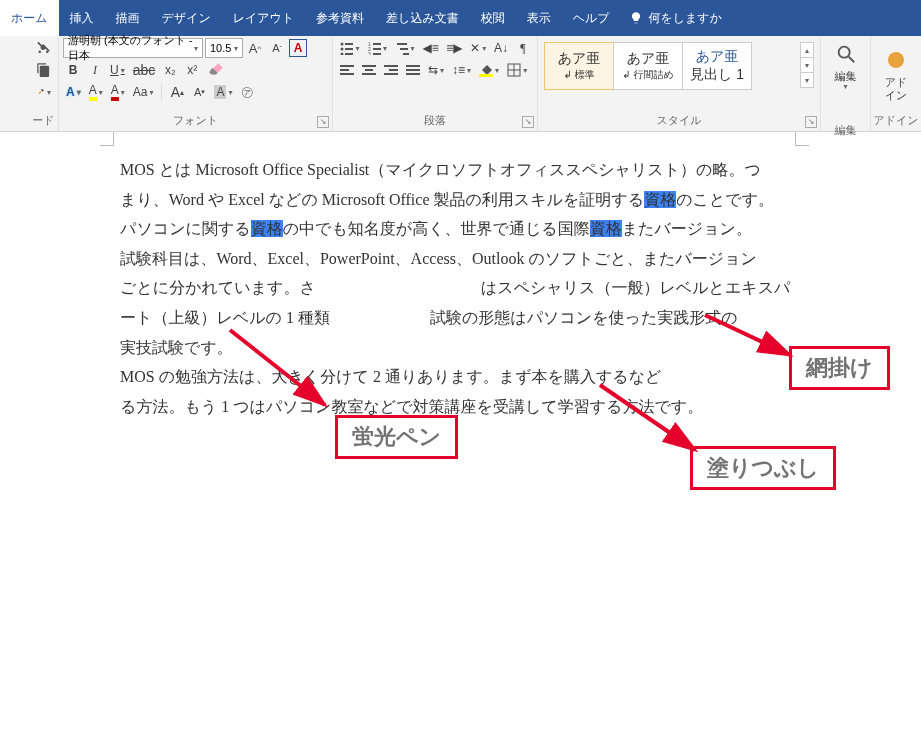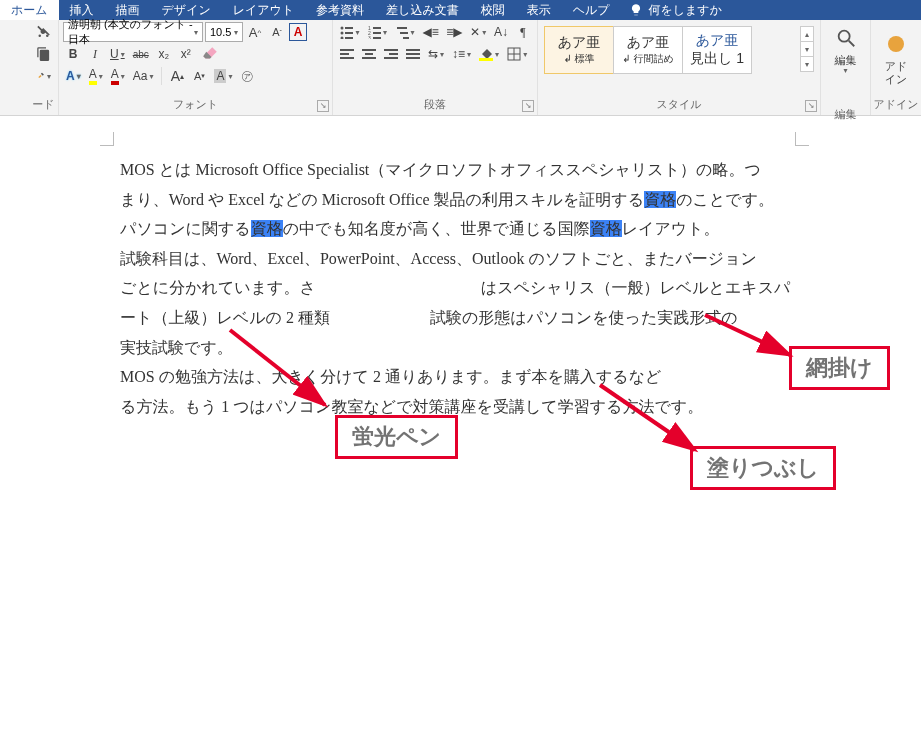--- a/index.html
+++ b/index.html
@@ -1,19 +1,19 @@
 <!DOCTYPE html>
 <html><head>
 <meta charset="utf-8">
 <style>
 * { box-sizing: border-box; margin: 0; padding: 0; }
 body { font-family: "Yu Gothic UI", "Meiryo", sans-serif; font-size: 12px; background: #fff; width: 921px; height: 745px; overflow: hidden; position: relative; }
 
 
-.tabbar { background: #2b579a; height: 20px; display: flex; align-items: stretch; color: #fff; font-size: 12px; }
+.tabbar { background: #2b579a; height: 36px; display: flex; align-items: stretch; color: #fff; font-size: 12px; }
 .tab { padding: 0 11px; display: flex; align-items: center; cursor: pointer; white-space: nowrap; }
 .tab.active { background: #fff; color: #2b579a; }
 .tell-me { display: flex; align-items: center; gap: 6px; margin-left: 8px; color: #fff; }
 .bulb { width: 14px; height: 14px; }
 
 
 .ribbon { background: #f3f3f3; border-bottom: 1px solid #d4d4d4; height: 96px; display: flex; }
 .group { border-right: 1px solid #e1e1e1; display: flex; flex-direction: column; }
 .group-body { flex: 1; display: flex; flex-direction: column; padding: 2px 4px; gap: 2px; }
 .group-label { text-align: center; font-size: 11px; color: #666; padding: 2px 0 3px; position: relative; }
@@ -109,21 +109,21 @@
             <span style="margin-left:auto;font-size:8px;color:#666;">▾</span>
           </div>
         <div class="btn" style="font-size:13px;">A<span style="font-size:8px;">^</span></div>
         <div class="btn" style="font-size:11px;">A<span style="font-size:7px;">ˇ</span></div>
         <div class="box-a">A</div>
       </div>
       <div class="row">
         <div class="btn" style="font-weight:bold;">B</div>
         <div class="btn" style="font-style:italic;font-family:serif;">I</div>
         <div class="btn dd" style="text-decoration:underline;">U</div>
-        <div class="btn" style="text-decoration:line-through;font-size:10px;">abc</div>
+        <div class="btn" style="text-decoration:line-through;font-size:14px;">abc</div>
         <div class="btn">x₂</div>
         <div class="btn">x²</div>
         <div class="btn">
           <svg class="eraser-icon" viewBox="0 0 24 24">
               <path fill="#f4a6c0" d="M15 3l6 6-9 9H6l-3-3 12-12z"></path>
               <path fill="#888" d="M3 15l3 3h6l2-2-7-7-4 6z"></path>
             </svg>
         </div>
       </div>
       <div class="row">
@@ -287,24 +287,24 @@
     <div class="group-label">アドイン</div>
   </div>
 </div>
 
 <div class="corner-tl"></div>
 <div class="corner-tr"></div>
 
 <div class="doc">
   <span>MOS とは Microsoft Office Specialist（マイクロソフトオフィススペシャリスト）の略。つ</span><br>
   <span>まり、Word や Excel などの Microsoft Office 製品の利用スキルを証明する</span><span class="hl-gray">資格</span><span>のことです。</span><br>
-  <span>パソコンに関する</span><span class="hl-gray">資格</span><span>の中でも知名度が高く、世界で通じる国際</span><span class="hl-gray">資格</span><span>レイアウト。</span><br>
+  <span>パソコンに関する</span><span class="hl-gray">資格</span><span>の中でも知名度が高く、世界で通じる国際</span><span class="hl-gray">資格</span><span>またバージョン。</span><br>
   <span>試験科目は、Word、Excel、PowerPoint、Access、Outlook のソフトごと、またバージョン</span><br>
   <span>ごとに分かれています。さ</span><span style="display:inline-block;width:165px;"></span><span>はスペシャリス（一般）レベルとエキスパ</span><br>
-  <span>ート（上級）レベルの 2 種類</span><span style="display:inline-block;width:100px;"></span><span>試験の形態はパソコンを使った実践形式の</span><br>
+  <span>ート（上級）レベルの 1 種類</span><span style="display:inline-block;width:100px;"></span><span>試験の形態はパソコンを使った実践形式の</span><br>
   <span>実技試験です。</span><br>
   <span>MOS の勉強方法は、大きく分けて 2 通りあります。まず本を購入するなど</span><br>
   <span>る方法。もう 1 つはパソコン教室などで対策講座を受講して学習する方法です。</span>
 </div>
 
 <div class="callout" style="left:335px; top:415px;">蛍光ペン</div>
 <div class="callout" style="left:789px; top:346px;">網掛け</div>
 <div class="callout" style="left:690px; top:446px;">塗りつぶし</div>
 
 <svg class="arrow" style="left:200px;top:320px;" width="180" height="120">

